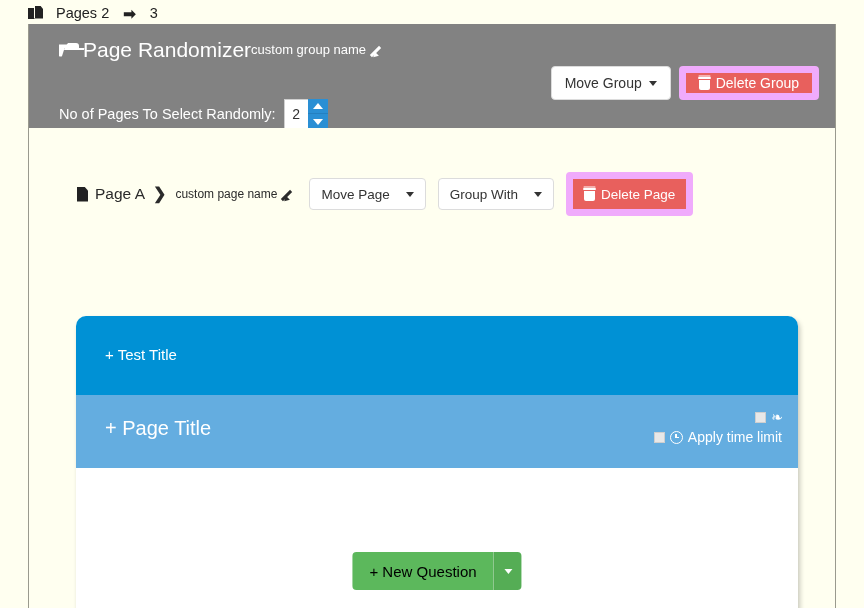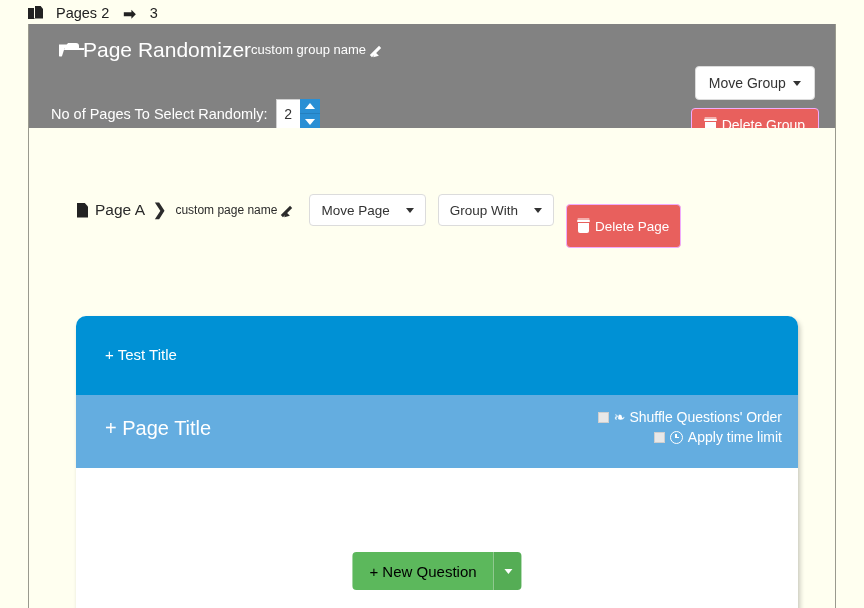--- a/index.html
+++ b/index.html
@@ -147,21 +147,21 @@
     border-left: 3px solid transparent;
     border-right: 3px solid transparent;
     border-top: 5px solid currentColor;
     transform: rotate(45deg);
   }
   .pencil-white { color: #ffffff; }
   .pencil-dark { color: #2b2b2b; }
 
   .randomly-row {
     position: absolute;
-    left: 22px;
+    left: 30px;
     top: 75px;
     display: flex;
     align-items: center;
     gap: 8px;
   }
   .randomly-label {
     font-size: 14.5px;
     color: #ffffff;
     line-height: 1;
   }
@@ -213,21 +213,20 @@
     border-top: 6px solid #ffffff;
   }
 
   .group-actions {
     position: absolute;
     right: 16px;
     top: 42px;
     display: flex;
     gap: 8px;
     align-items: center;
-    flex-direction: column;
   }
   .btn {
     font-family: "Liberation Sans", sans-serif;
     font-size: 14px;
     border-radius: 4px;
     cursor: pointer;
     display: inline-flex;
     align-items: center;
     justify-content: center;
     box-sizing: border-box;
@@ -236,21 +235,21 @@
   .btn-default {
     background: #ffffff;
     border: 1px solid #dcdcdc;
     color: #333333;
     padding: 8px 13px;
     height: 34px;
     gap: 7px;
   }
   .btn-danger {
     background: #e8605d;
-    border: 1px solid #f0abfc;
+    border: 7px solid #f0abfc;
     color: #ffffff;
     padding: 8px 13px;
     height: 34px;
     gap: 6px;
   }
   .caret {
     width: 0; height: 0;
     border-left: 4px solid transparent;
     border-right: 4px solid transparent;
     border-top: 5px solid currentColor;
@@ -323,21 +322,21 @@
     font-weight: bold;
     line-height: 1;
   }
   .page-custom {
     font-size: 12px;
     color: #2b2b2b;
     line-height: 1;
   }
   .page-row .btn { margin-left: 12px; }
   .page-row .btn-default { padding: 7px 11px; height: 32px; font-size: 13.5px; gap: 16px; }
-  .page-row .btn-danger { padding: 10px 11px; height: 44px; font-size: 13.5px; margin-top: 32px; }
+  .page-row .btn-danger { padding: 10px 11px; height: 44px; font-size: 13.5px; }
 
   
   .card {
     position: absolute;
     left: 47px;
     top: 188px;
     width: 722px;
     height: 378px;
     border-radius: 10px;
     background: #ffffff;
@@ -548,21 +547,20 @@
           <span class="card-top-label">+ Test Title</span>
         </div>
 
         <div class="card-sub">
           <span class="card-sub-label">+ Page Title</span>
 
           <div class="card-opts">
             <label class="opt">
               <span class="opt-check"></span>
               <span class="ico-shuffle">❧</span>
-              <span class="opt-label">Shuffle Questions' Order</span>
             </label>
             <label class="opt">
               <span class="opt-check"></span>
               <span class="ico-clock"></span>
               <span class="opt-label">Apply time limit</span>
             </label>
           </div>
         </div>
 
         <div class="card-content">

